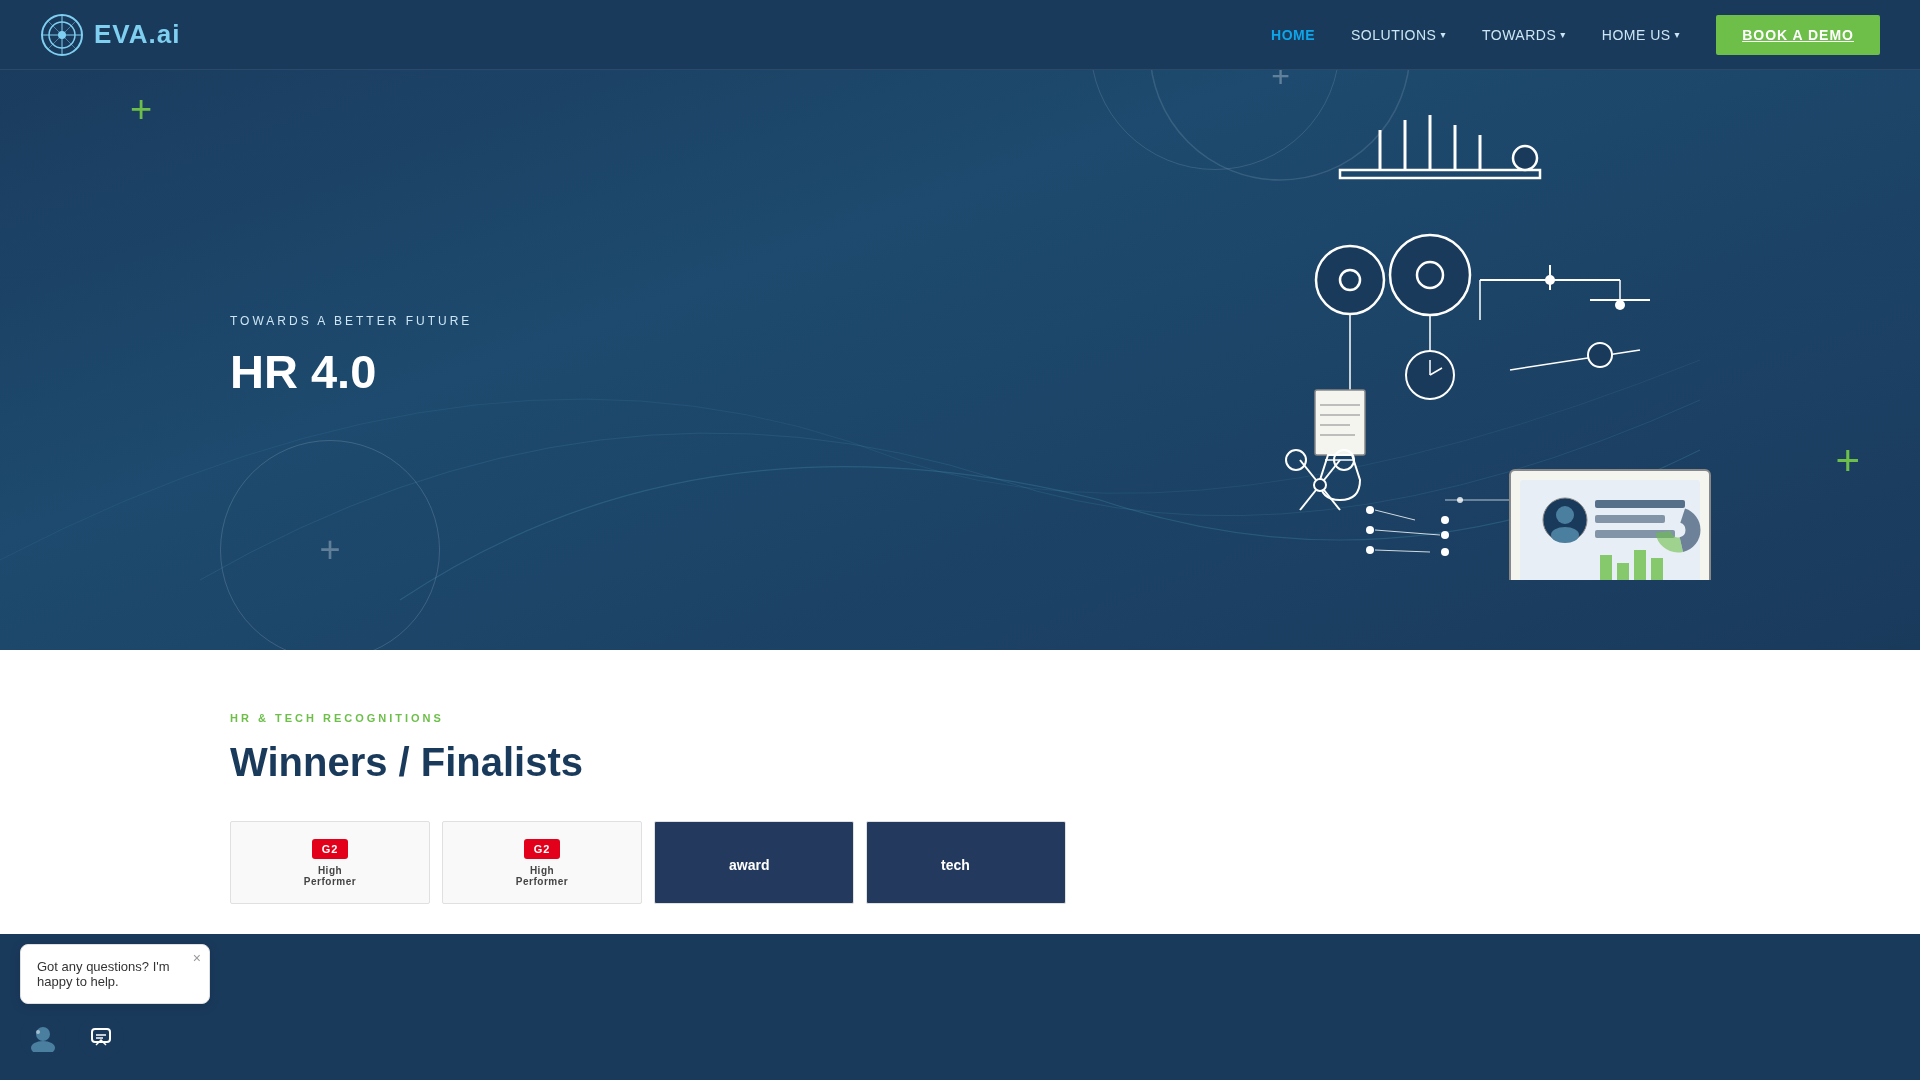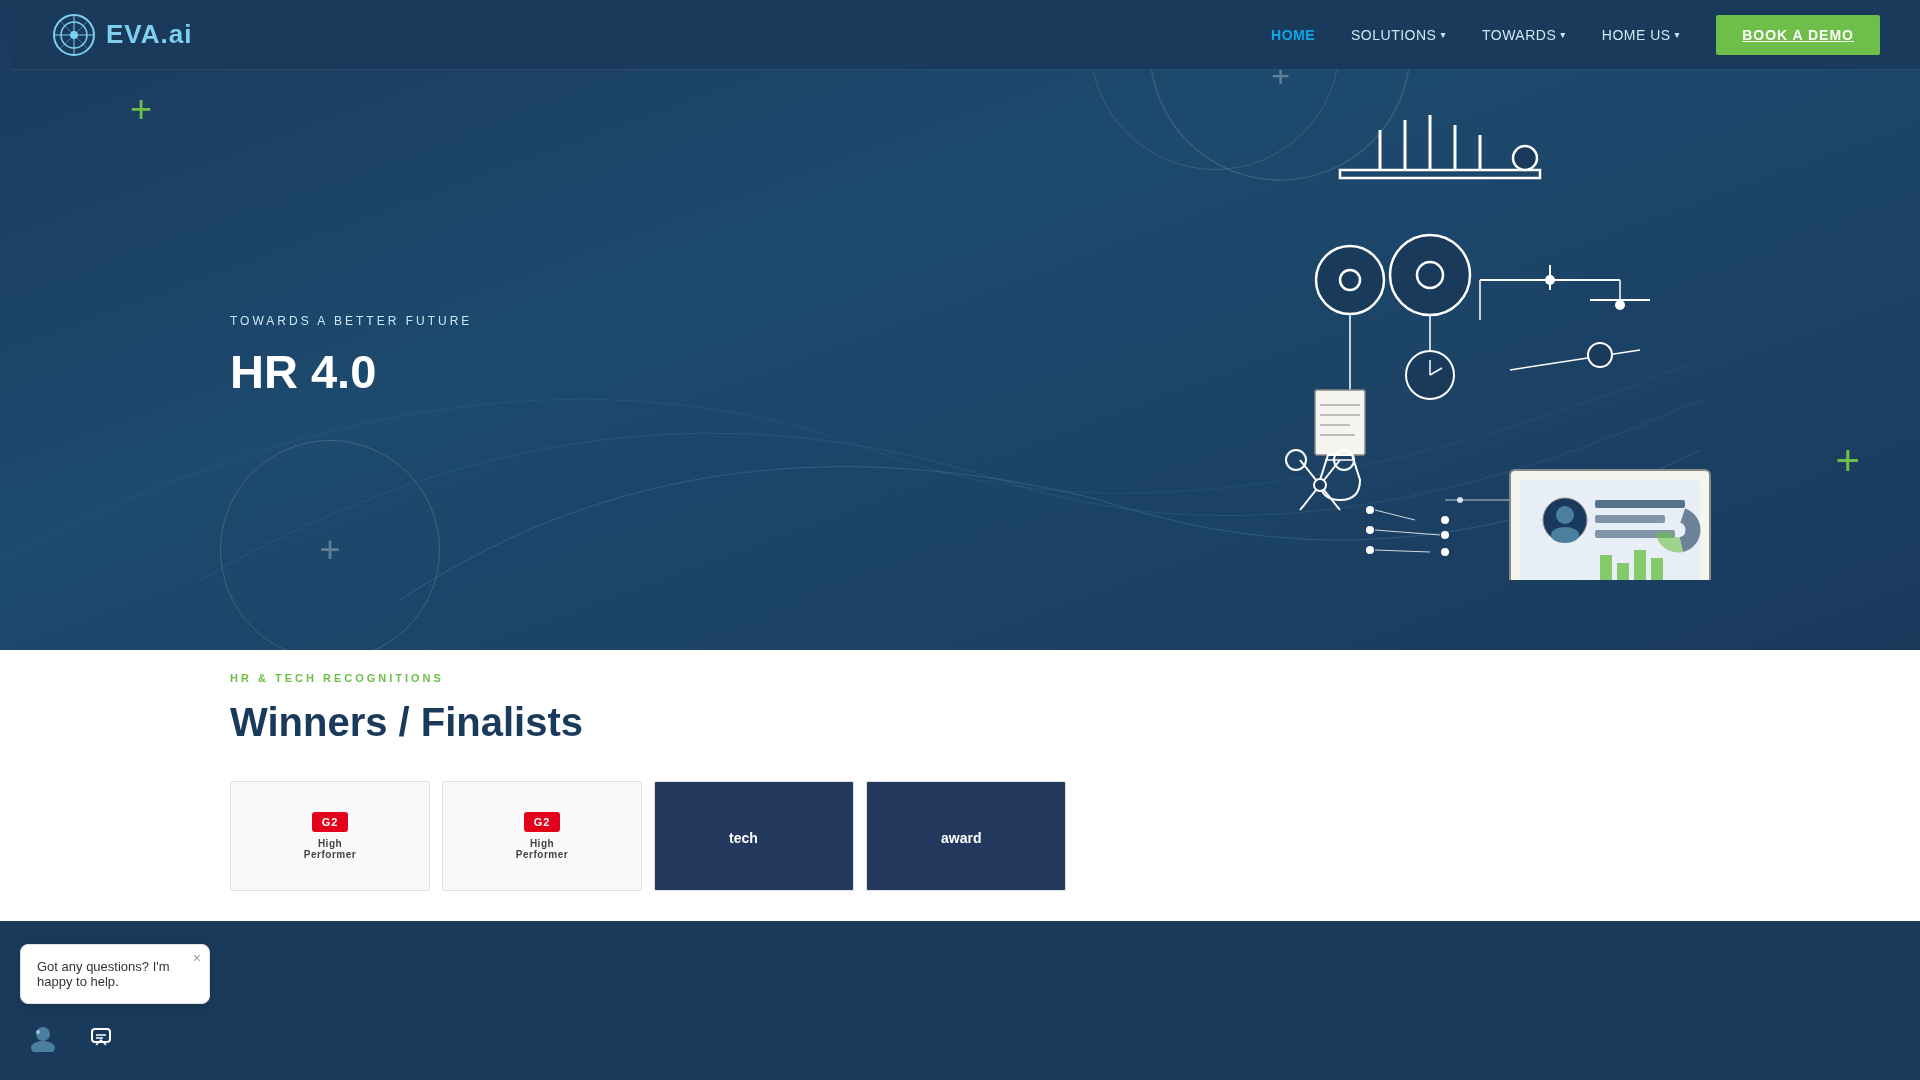--- a/index.html
+++ b/index.html
@@ -1,21 +1,21 @@
 <!DOCTYPE html>
 <html><head>
   <meta charset="utf-8">
   <style>
     * { margin: 0; padding: 0; box-sizing: border-box; }
     body { font-family: 'Segoe UI', Arial, sans-serif; overflow-x: hidden; background: #1a3a5c; }
 
     
     .navbar {
       position: fixed;
-      top: 0; left: 12px; right: 0;
+      top: 0; left: 0; right: 0;
       height: 70px;
       background: #1a3a5c;
       display: flex;
       align-items: center;
       justify-content: space-between;
       padding: 0 40px;
       z-index: 100;
       border-bottom: 1px solid rgba(255,255,255,0.08);
     }
     .navbar-logo {
@@ -140,21 +140,21 @@
       right: 200px;
       top: 80px;
       width: 500px;
       height: 500px;
     }
 
     
     .bottom-section {
       width: 1920px;
       background: #fff;
-      padding: 22px 230px 30px;
+      padding: 62px 230px 30px;
       min-height: 200px;
     }
     .section-tag {
       color: #6dbf4a;
       font-size: 11px;
       letter-spacing: 3px;
       font-weight: 600;
       text-transform: uppercase;
       margin-bottom: 16px;
     }
@@ -164,21 +164,21 @@
       font-weight: 700;
       margin-bottom: 36px;
     }
     .awards-row {
       display: flex;
       gap: 12px;
       align-items: stretch;
     }
     .award-card {
       width: 200px;
-      height: 110px;
+      height: 83px;
       border: 1px solid #e0e0e0;
       border-radius: 2px;
       background: #f9f9f9;
       display: flex;
       align-items: center;
       justify-content: center;
       overflow: hidden;
     }
     
     .award-card.dark { background: #23395d; }
@@ -430,28 +430,28 @@
     </div>
     <div class="award-card">
       <div class="award-card-inner">
         <div class="award-g2-badge">G2</div>
         <div class="award-g2-sub">High<br>Performer</div>
       </div>
     </div>
     <div class="award-card dark">
       <div class="award-card-inner">
         <svg width="60" height="30" viewBox="0 0 60 30">
-          <text x="5" y="22" fill="#fff" font-size="14" font-weight="bold">tech</text>
+          <text x="5" y="22" fill="#fff" font-size="14" font-weight="bold">award</text>
         </svg>
       </div>
     </div>
     <div class="award-card dark">
       <div class="award-card-inner">
         <svg width="60" height="30" viewBox="0 0 60 30">
-          <text x="5" y="22" fill="#fff" font-size="14" font-weight="bold">award</text>
+          <text x="5" y="22" fill="#fff" font-size="14" font-weight="bold">tech</text>
         </svg>
       </div>
     </div>
   </div>
 </section>
 
 <div class="chat-widget">
   <div class="chat-bubble">
     <span class="chat-close">×</span>
     <p>Got any questions? I'm happy to help.</p>

